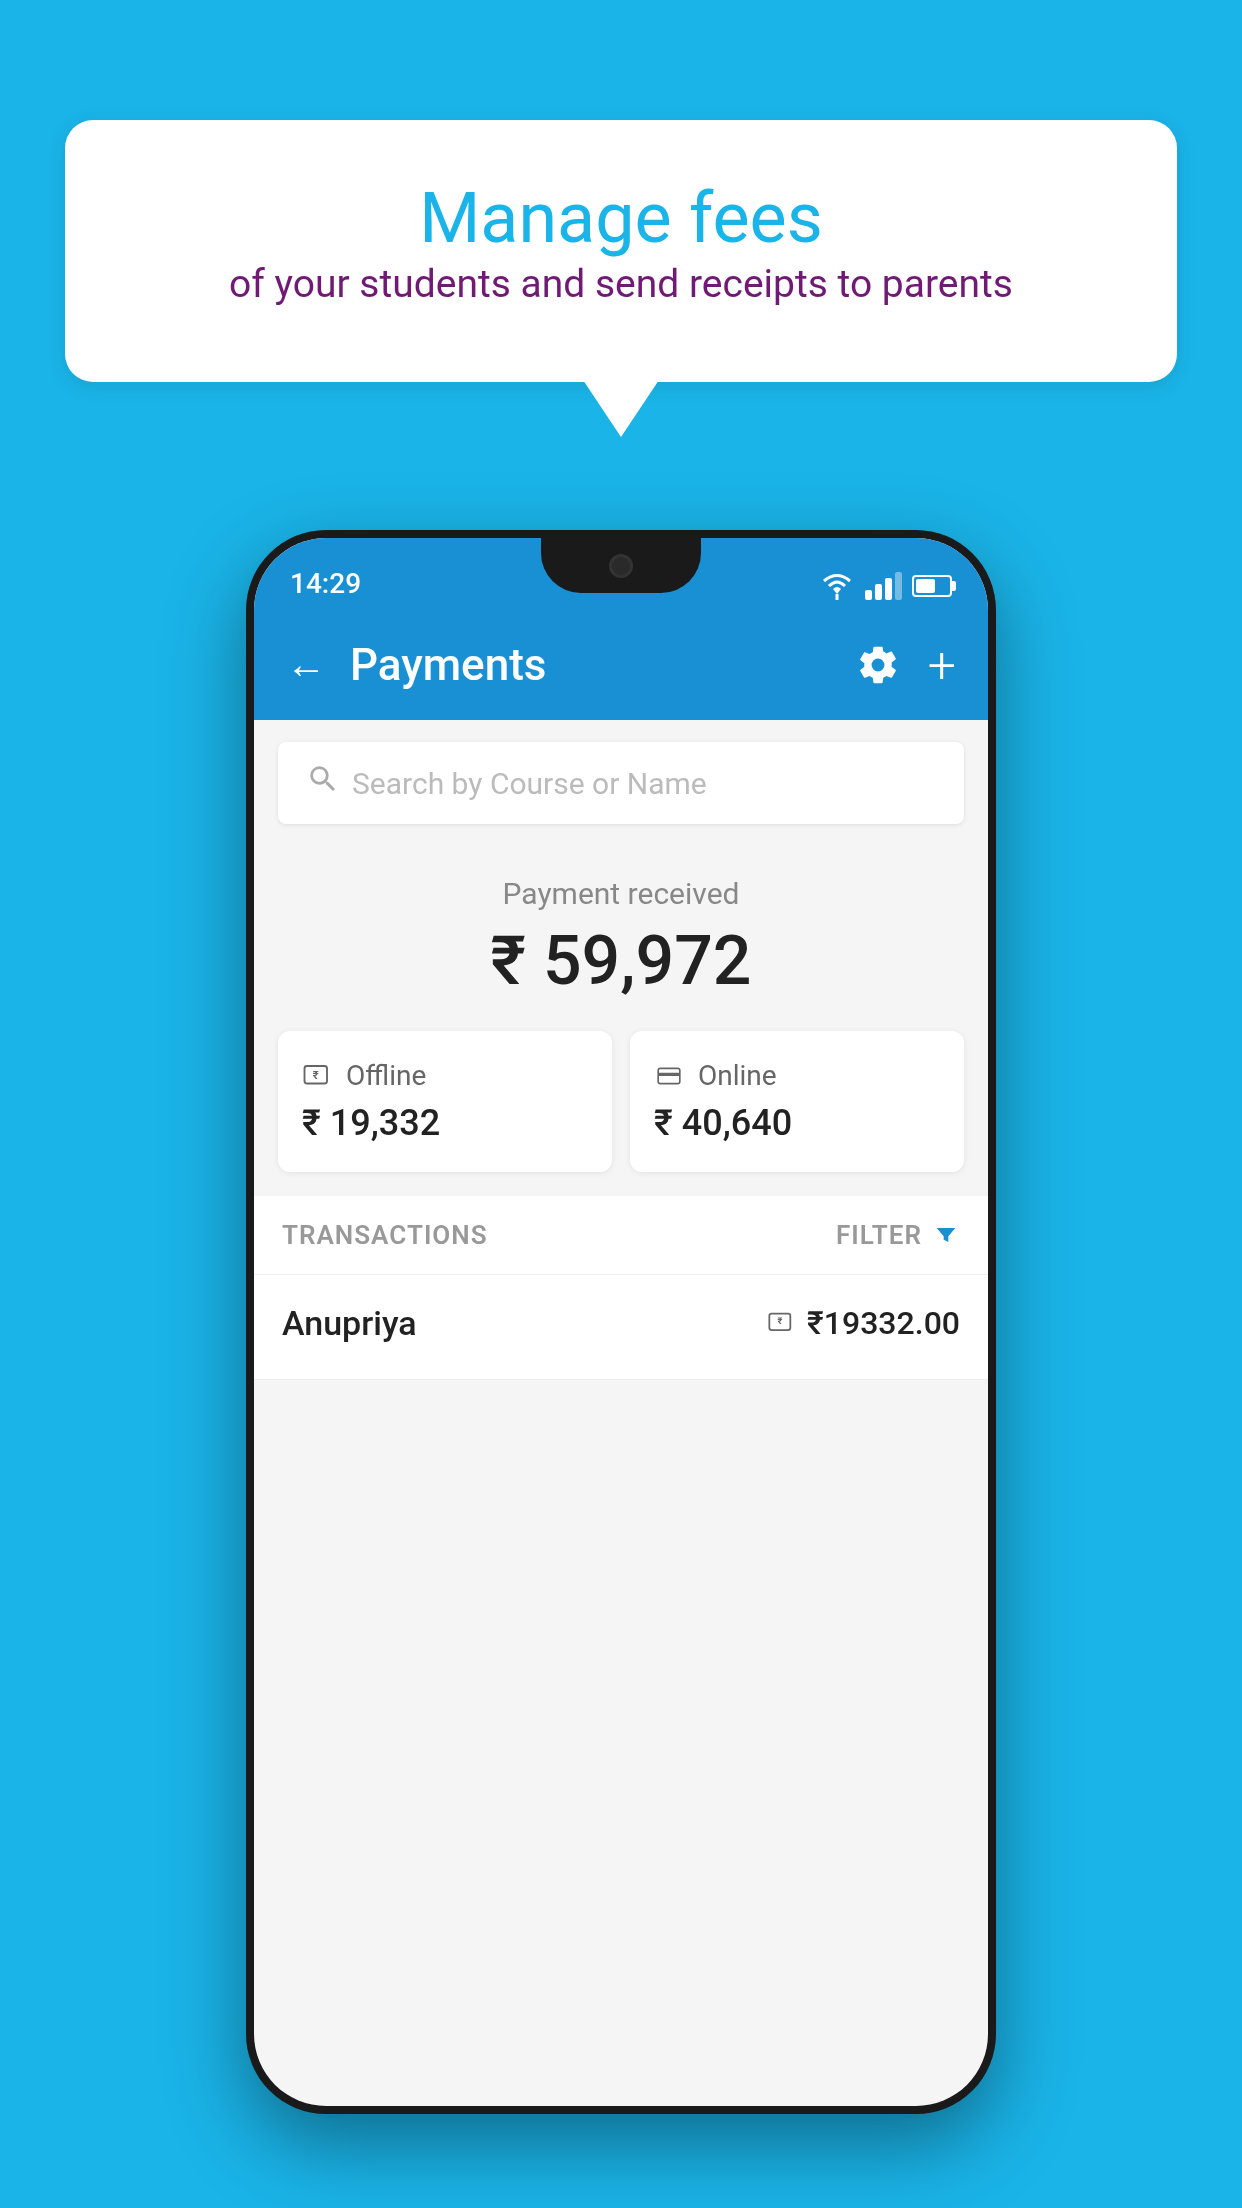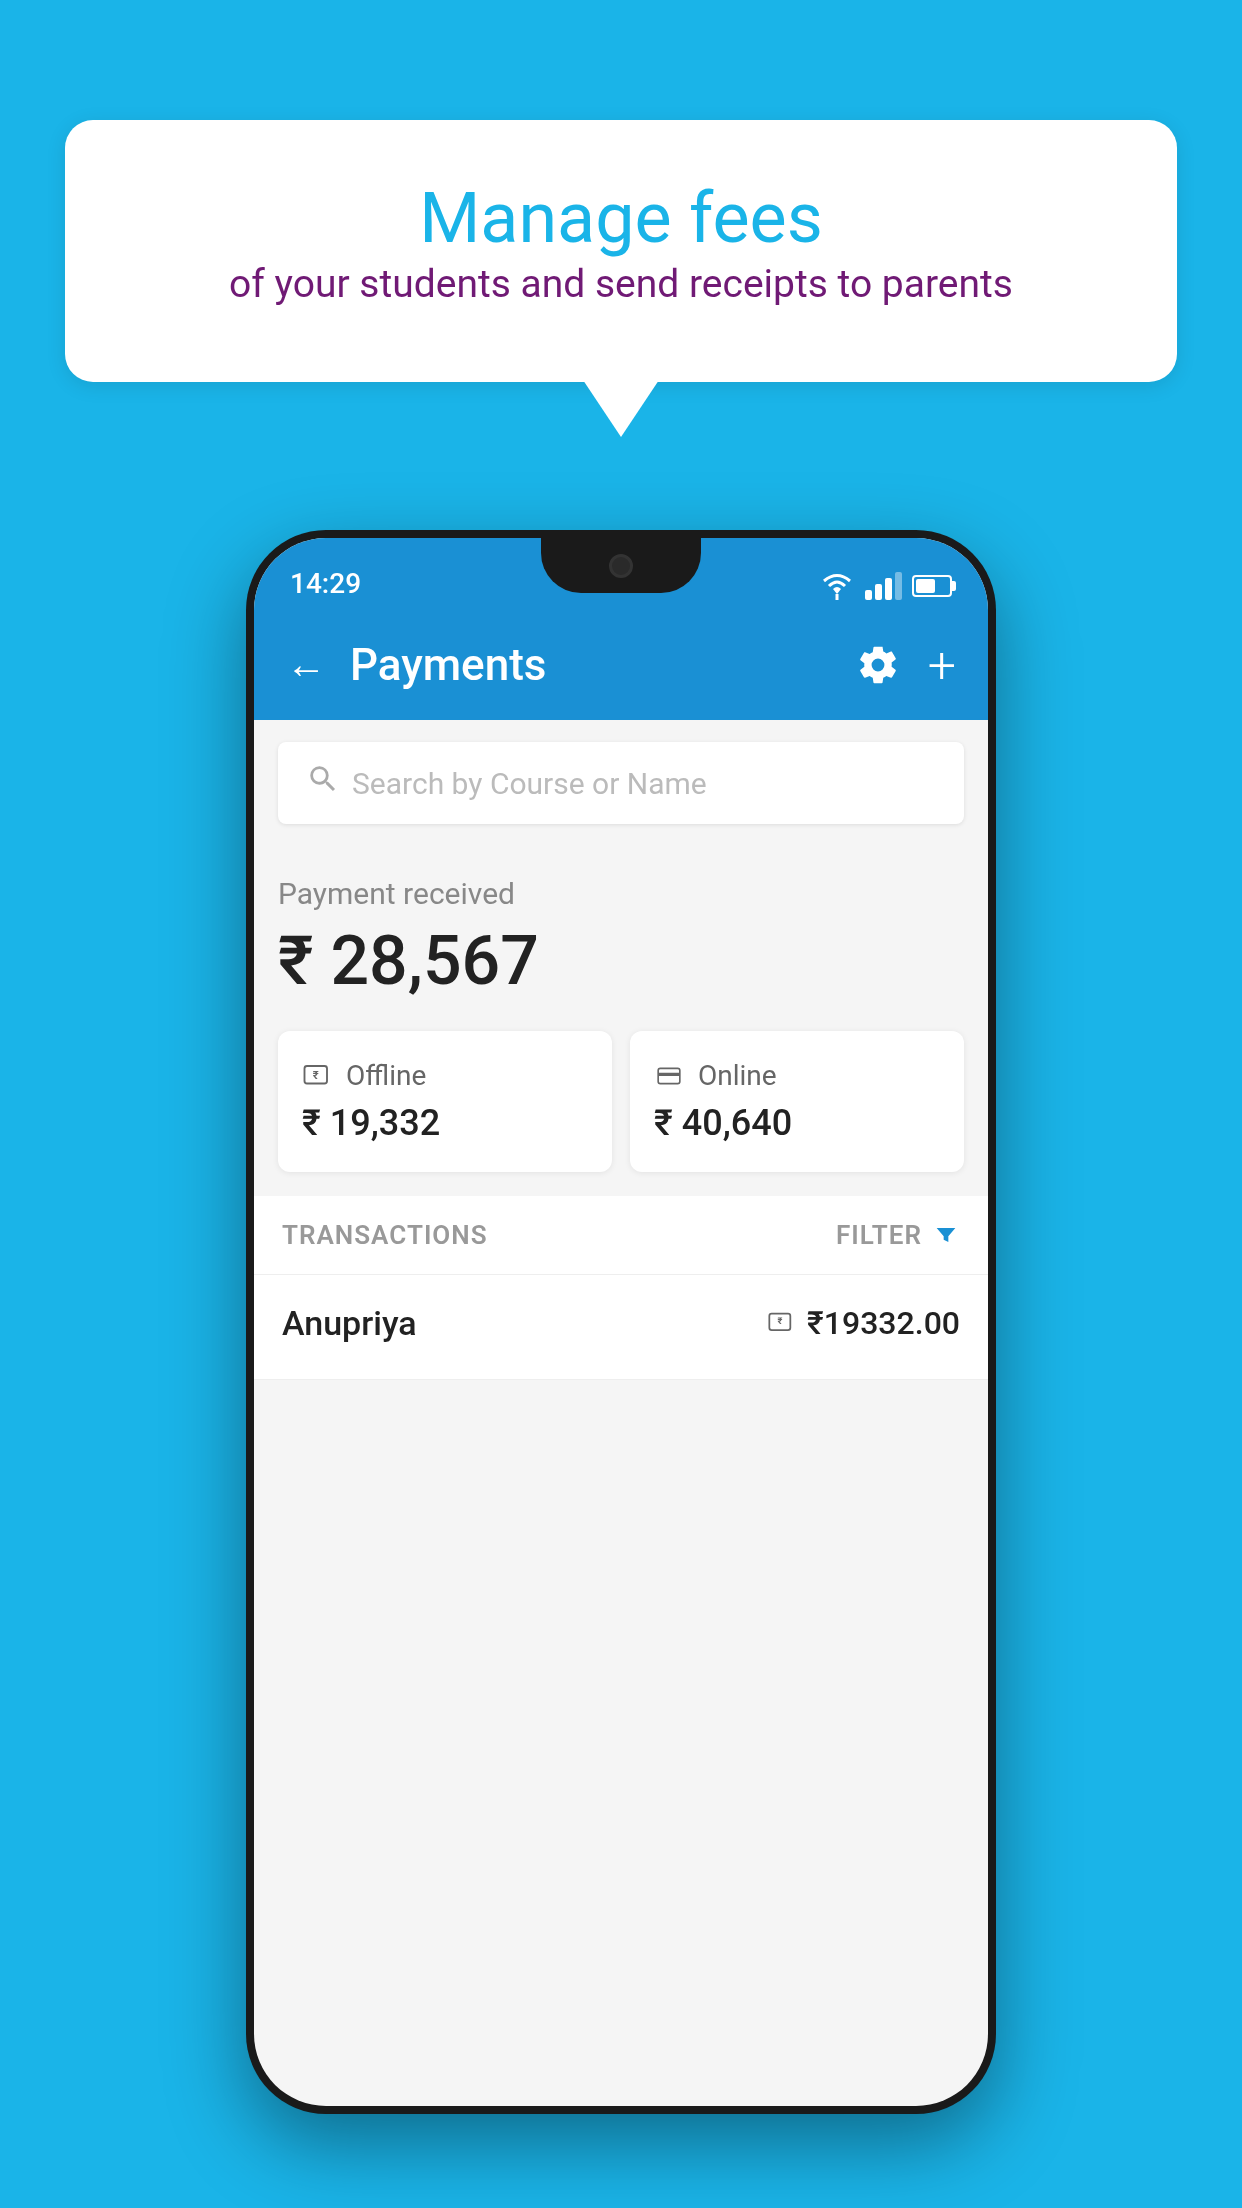--- a/index.html
+++ b/index.html
@@ -303,21 +303,21 @@
 
     .search-placeholder {
       color: #bbb;
       font-size: 30px;
     }
 
     
     .payment-received {
       background: #f5f5f5;
       padding: 30px 24px 20px;
-      text-align: left;
+      text-align: center;
     }
 
     .payment-label {
       color: #888;
       font-size: 30px;
       margin-bottom: 10px;
     }
 
     .payment-amount {
       color: #222;
@@ -503,21 +503,21 @@
             <svg width="34" height="34" viewBox="0 0 24 24" fill="#aaa">
               <path d="M15.5 14h-.79l-.28-.27A6.471 6.471 0 0 0 16 9.5 6.5 6.5 0 1 0 9.5 16c1.61 0 3.09-.59 4.23-1.57l.27.28v.79l5 4.99L20.49 19l-4.99-5zm-6 0C7.01 14 5 11.99 5 9.5S7.01 5 9.5 5 14 7.01 14 9.5 11.99 14 9.5 14z"></path>
             </svg>
           </span>
           <span class="search-placeholder">Search by Course or Name</span>
         </div>
       </div>
 
       <div class="payment-received">
         <div class="payment-label">Payment received</div>
-        <div class="payment-amount">₹ 28,567</div>
+        <div class="payment-amount">₹ 59,972</div>
       </div>
 
       <div class="payment-cards">
         <div class="payment-card">
           <div class="card-header">
             <svg width="30" height="30" viewBox="0 0 24 24" fill="#666">
               <rect x="2" y="4" width="18" height="14" rx="2" ry="2" fill="none" stroke="#666" stroke-width="1.5"></rect>
               <text x="11" y="14" font-size="9" fill="#666" text-anchor="middle" font-weight="bold">₹</text>
             </svg>
             <span class="card-type">Offline</span>

